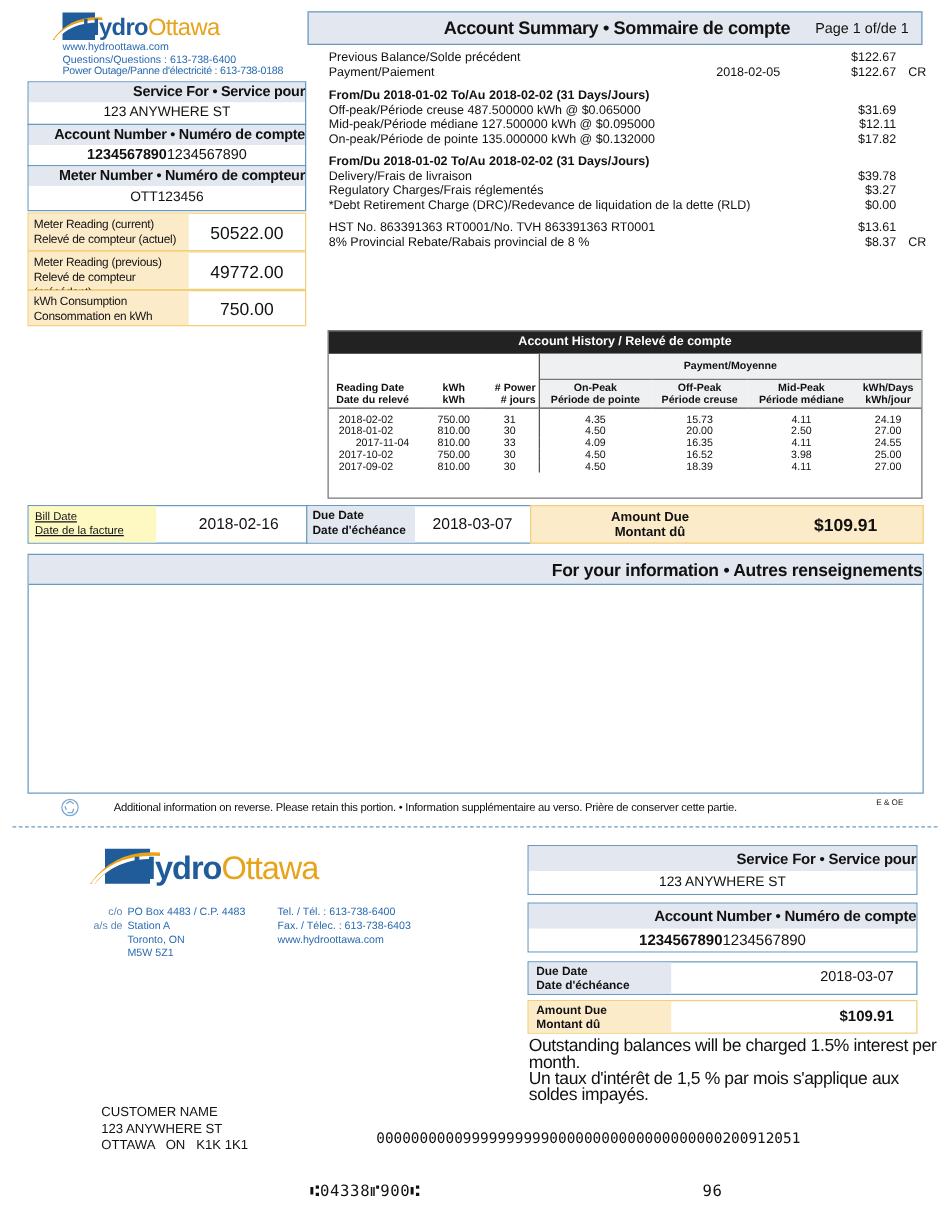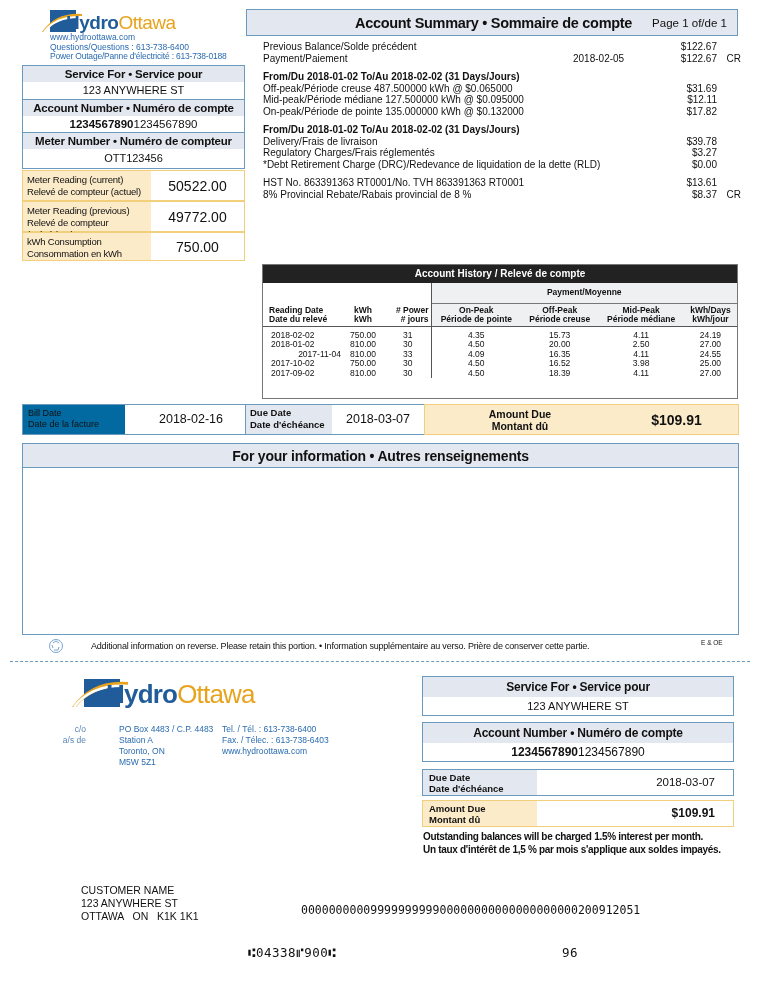--- a/index.html
+++ b/index.html
@@ -1,20 +1,20 @@
 <!DOCTYPE html>
 <html><head>
 <meta charset="utf-8">
 <style>
   * { box-sizing: border-box; margin: 0; padding: 0; }
   body { width: 760px; height: 984px; background: #fff; position: relative; font-family: "Liberation Sans", sans-serif; color: #111; overflow: hidden; }
   .abs { position: absolute; }
   .blue-text { color: #2a6bb0; }
   .box { border: 1.5px solid #6a9bbf; }
-  .hdr { background: #e3e7ef; font-weight: bold; text-align: center; font-size: 11.5px; letter-spacing: -0.2px; }
+  .hdr { background: #e3e7ef; font-weight: bold; text-align: right; font-size: 11.5px; letter-spacing: -0.2px; }
   .val { text-align: center; font-size: 11px; background: #fff; }
   .ybox { border: 1.5px solid #f2cf7a; background: #fff; display: flex; }
   .ybox .lbl { background: #fcebc9; font-size: 9.5px; line-height: 12px; padding: 3px 4px; letter-spacing: -0.2px; }
   .ybox .num { flex: 1; text-align: center; font-size: 14px; display: flex; align-items: center; justify-content: center; }
   .logo-hydro { color: #1f5c99; font-weight: bold; }
   .logo-ottawa { color: #e8a31c; }
   
   .as-row { display: flex; font-size: 10px; line-height: 11.5px; }
   .as-row .desc { flex: 1; }
   .as-row .date { width: 90px; }
@@ -201,21 +201,21 @@
         <tr>
           <td style="text-align: left; padding-left: 8px;">2018-01-02</td>
           <td>810.00</td>
           <td style="border-right: 1px solid rgb(85, 85, 85); text-align: center;">30</td>
           <td>4.50</td>
           <td>20.00</td>
           <td>2.50</td>
           <td>27.00</td>
         </tr>
         <tr>
-          <td style="text-align: right; padding-left: 8px;">2017-11-04</td>
+          <td style="text-align: center; padding-left: 8px;">2017-11-04</td>
           <td>810.00</td>
           <td style="border-right: 1px solid rgb(85, 85, 85); text-align: center;">33</td>
           <td>4.09</td>
           <td>16.35</td>
           <td>4.11</td>
           <td>24.55</td>
         </tr>
         <tr>
           <td style="text-align: left; padding-left: 8px;">2017-10-02</td>
           <td>750.00</td>
@@ -232,21 +232,21 @@
           <td>4.50</td>
           <td>18.39</td>
           <td>4.11</td>
           <td>27.00</td>
         </tr>
       </tbody>
   </table>
 </div>
 
 <div class="abs box" style="left:22px;top:404px;width:224px;height:31px;display:flex;">
-  <div style="background:#0369a1;width:102px;font-size:9px;line-height:11px;padding:3px 5px;">
+  <div style="background:#fef9c3;width:102px;font-size:9px;line-height:11px;padding:3px 5px;text-decoration:underline;">
       <div>Bill Date</div>
       <div>Date de la facture</div>
     </div>
   <div style="flex:1;text-align:center;font-size:12.5px;line-height:28px;padding-left:12px;">2018-02-16</div>
 </div>
 <div class="abs box" style="left:245px;top:404px;width:180px;height:31px;display:flex;">
   <div style="background:#e3e7ef;width:86px;font-size:9.5px;font-weight:bold;line-height:12px;padding:2px 4px;">
       <div>Due Date</div>
       <div>Date d'échéance</div>
     </div>
@@ -277,21 +277,21 @@
   <svg width="56" height="34" viewBox="0 0 56 34" style="position:absolute;left:0;top:0;">
     <rect x="12" y="4" width="36" height="28" fill="#1f5c99"></rect>
     <path d="M0 32 Q20 4 56 7 L56 11 Q22 10 4 32 Z" fill="#e8a31c"></path>
     <path d="M2 32 Q20 9 56 11" stroke="#fff" stroke-width="2.5" fill="none"></path>
   </svg>
   <span style="position:absolute;left:34px;top:5px;font-size:26px;letter-spacing:-0.8px;line-height:28px;">
     <span class="logo-hydro">Hydro</span><span class="logo-ottawa">Ottawa</span>
   </span>
 </div>
 
-<div class="abs blue-text" style="left:48px;top:724px;font-size:8.5px;line-height:11px;display:flex;gap:29px;">
+<div class="abs blue-text" style="left:60px;top:724px;font-size:8.5px;line-height:11px;display:flex;">
   <div style="text-align:right;width:42px;padding-right:4px;color:#5a86b5;">
     <div>c/o</div>
     <div>a/s de</div>
   </div>
   <div>
     <div>PO Box 4483 / C.P. 4483</div>
     <div>Station A</div>
     <div>Toronto, ON</div>
     <div>M5W 5Z1</div>
   </div>
@@ -317,21 +317,21 @@
     </div>
   <div style="flex:1;text-align:right;padding-right:18px;font-size:11.5px;line-height:24px;">2018-03-07</div>
 </div>
 <div class="abs" style="left:422px;top:800px;width:312px;height:27px;border:1.5px solid #f2cf7a;display:flex;">
   <div style="background:#fcebc9;width:114px;font-size:9.5px;font-weight:bold;line-height:11px;padding:2px 6px;">
       <div>Amount Due</div>
       <div>Montant dû</div>
     </div>
   <div style="flex:1;text-align:right;padding-right:18px;font-size:12px;font-weight:bold;line-height:24px;">$109.91</div>
 </div>
-<div class="abs" style="left:423px;top:830px;font-size:10px;font-weight:bold;line-height:13px;letter-spacing:-0.3px;">
+<div class="abs" style="left:423px;top:830px;font-size:14px;font-weight:normal;line-height:13px;letter-spacing:-0.3px;">
   <div>Outstanding balances will be charged 1.5% interest per month.</div>
   <div>Un taux d'intérêt de 1,5 % par mois s'applique aux soldes impayés.</div>
 </div>
 
 <div class="abs" style="left:81px;top:884px;font-size:10.5px;line-height:13px;">
   <div>CUSTOMER NAME</div>
   <div>123 ANYWHERE ST</div>
   <div style="white-space:pre;">OTTAWA   ON   K1K 1K1</div>
 </div>
 

